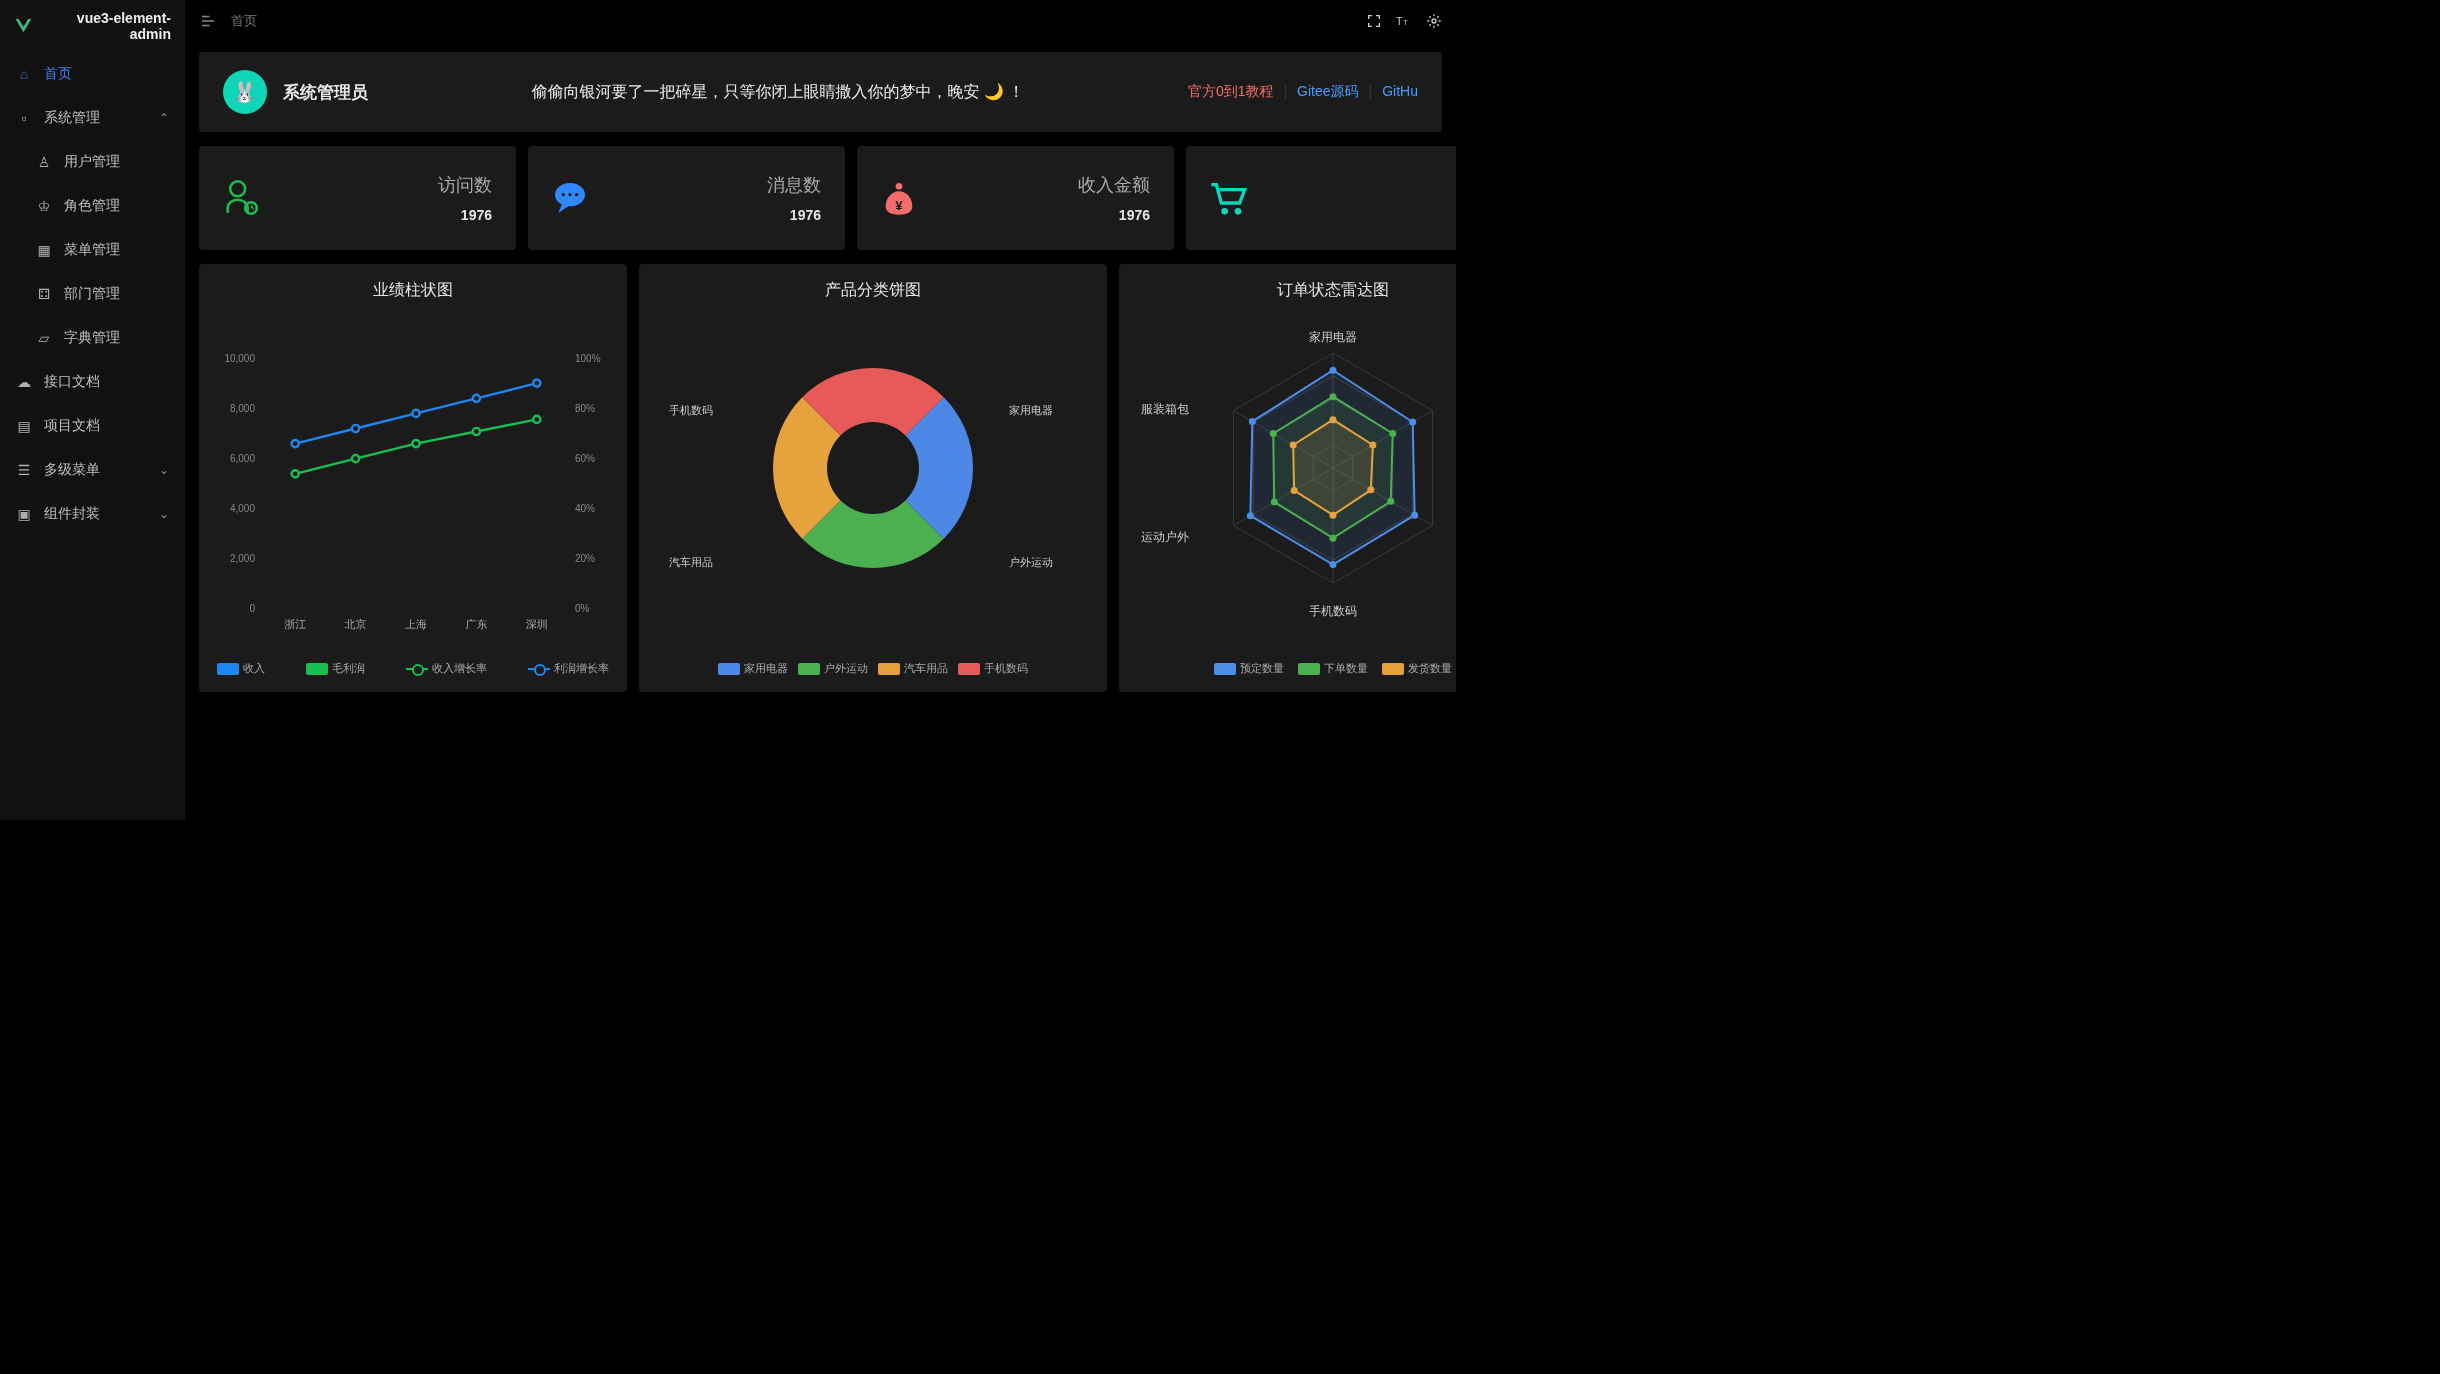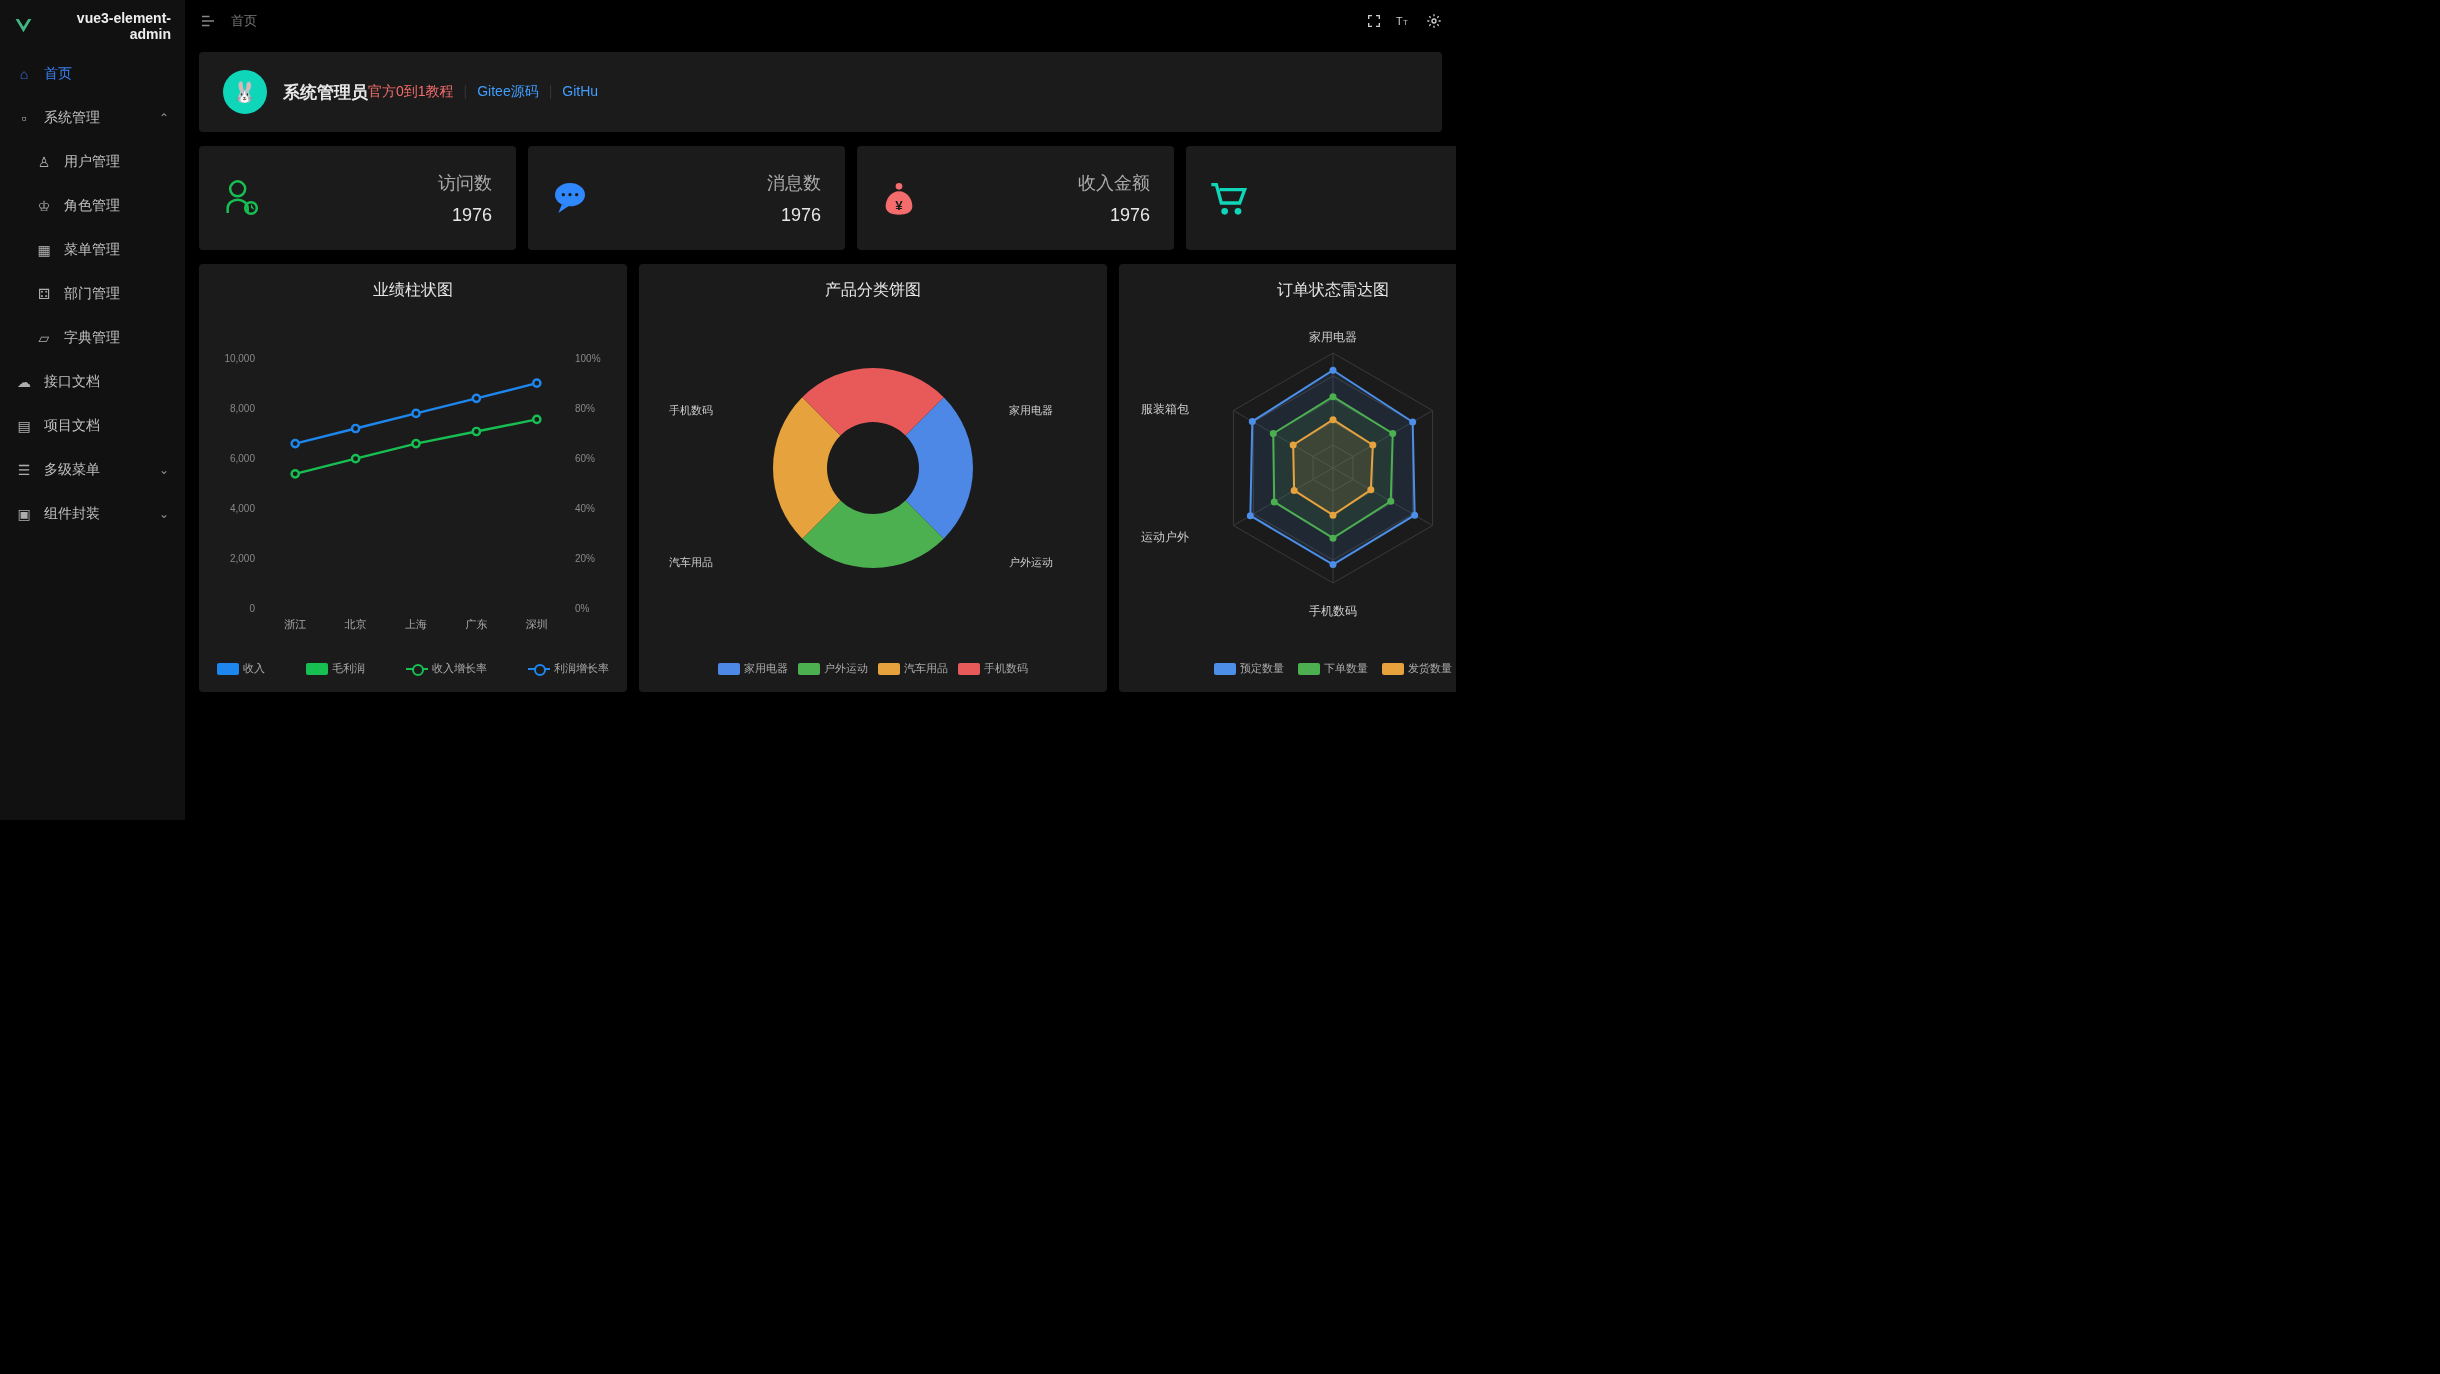--- a/index.html
+++ b/index.html
@@ -38,21 +38,21 @@
 .links a.red { color: #f56c6c; cursor: pointer; }
 .links a.blue { color: #409eff; cursor: pointer; }
 .links .divider { color: #333; }
 
 
 .stats { display: flex; gap: 12px; margin-top: 14px; }
 .stat-card { width: 317px; height: 104px; background: #1b1b1b; border-radius: 4px; display: flex; align-items: center; justify-content: space-between; padding: 0 24px 0 22px; flex-shrink: 0; }
 .stat-ico { width: 40px; height: 40px; display: flex; align-items: center; justify-content: center; }
 .stat-txt { text-align: right; }
 .stat-txt .lbl { font-size: 18px; color: #aaa; margin-bottom: 10px; }
-.stat-txt .num { font-size: 18px; font-weight: 400; color: #e6e6e6; }
+.stat-txt .num { font-size: 14px; font-weight: 700; color: #e6e6e6; }
 
 
 .charts { display: flex; gap: 12px; margin-top: 14px; }
 .chart-card { background: #1b1b1b; border-radius: 4px; padding: 16px 18px; flex-shrink: 0; }
 .chart-card .title { font-size: 16px; color: #e4e4e4; margin-bottom: 10px; text-align: center; }
 .chart-card.c1 { width: 428px; }
 .chart-card.c2 { width: 468px; }
 .chart-card.c3 { width: 428px; }
 
 
@@ -169,20 +169,25 @@
             <path stroke="#ccc" stroke-width="2" d="M12 2v3M12 19v3M2 12h3M19 12h3M5 5l2 2M17 17l2 2M19 5l-2 2M7 17l-2 2"></path>
           </svg>
       </div>
     </div>
 
     <div class="content">
 
       <div class="hdr-card">
         <div class="avatar">🐰</div>
         <div class="admin-name">系统管理员</div>
+        <div class="greeting">
+          <span>偷偷向银河要了一把碎星，只等你闭上眼睛撒入你的梦中，晚安</span>
+          <span class="moon">🌙</span>
+          <span>！</span>
+        </div>
         <div class="links">
           <a class="red">官方0到1教程</a>
           <span class="divider">|</span>
           <a class="blue">Gitee源码</a>
           <span class="divider">|</span>
           <a class="blue">GitHu</a>
         </div>
       </div>
 
       <div class="stats">

